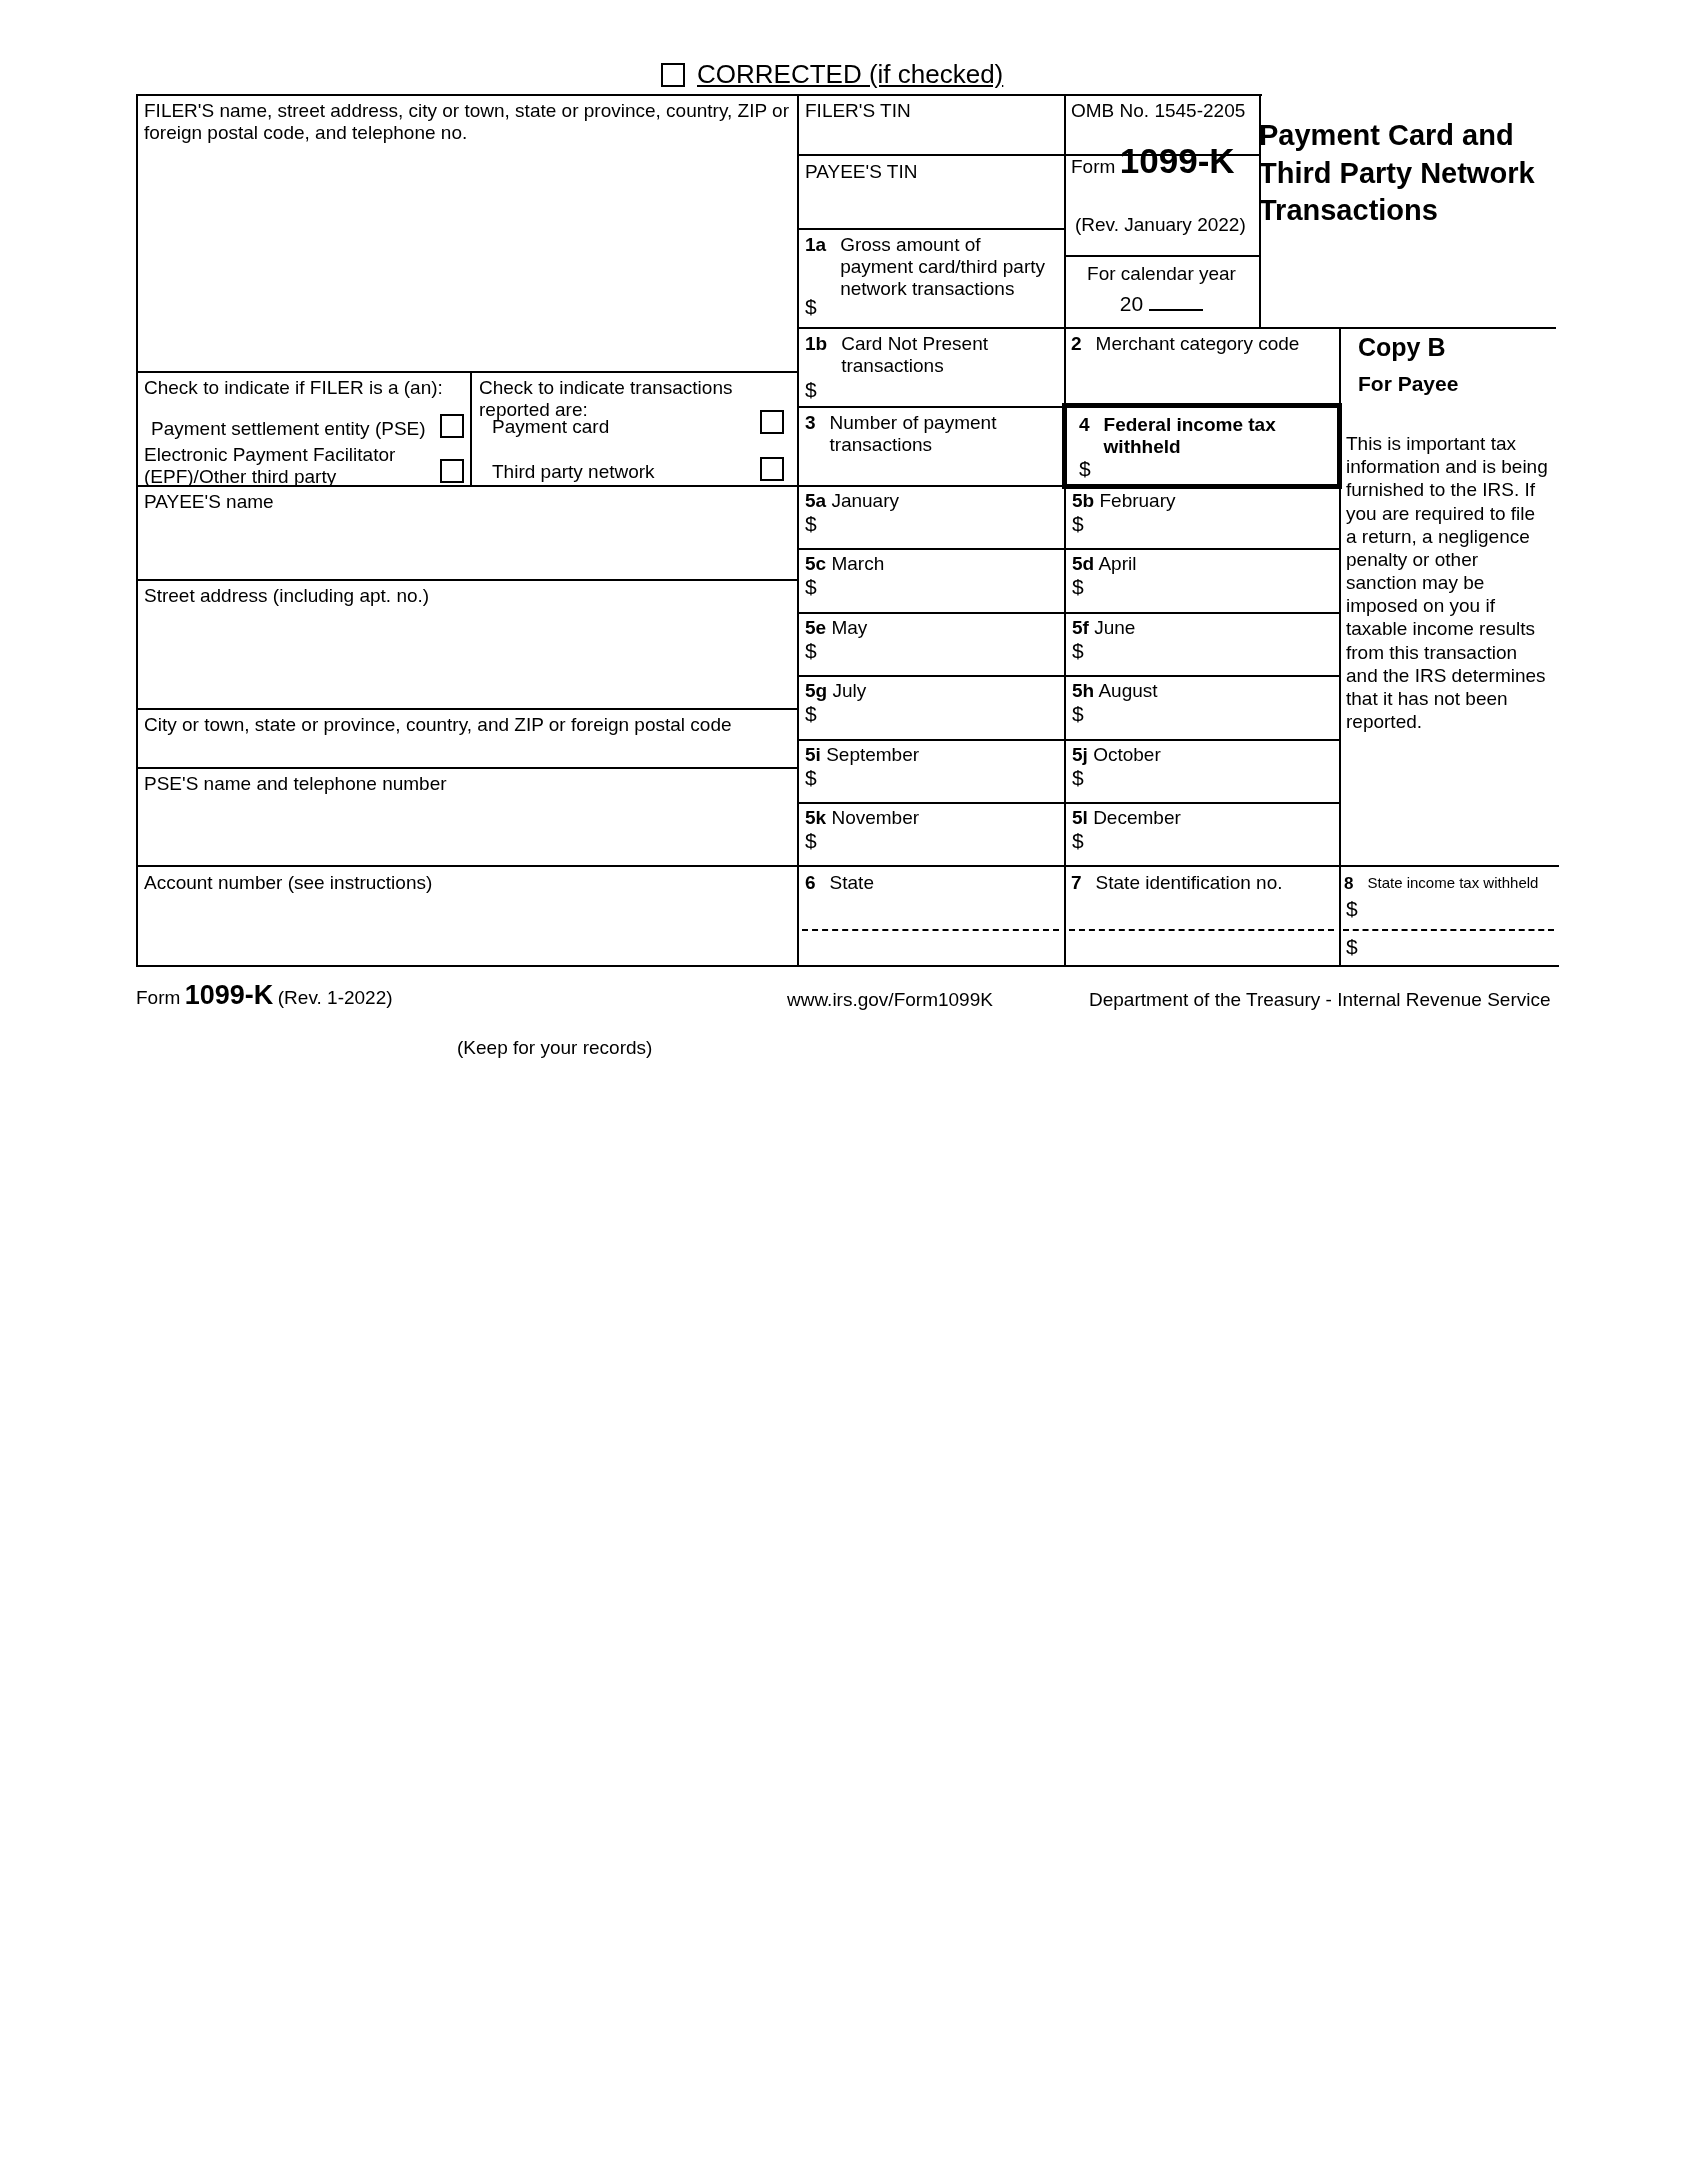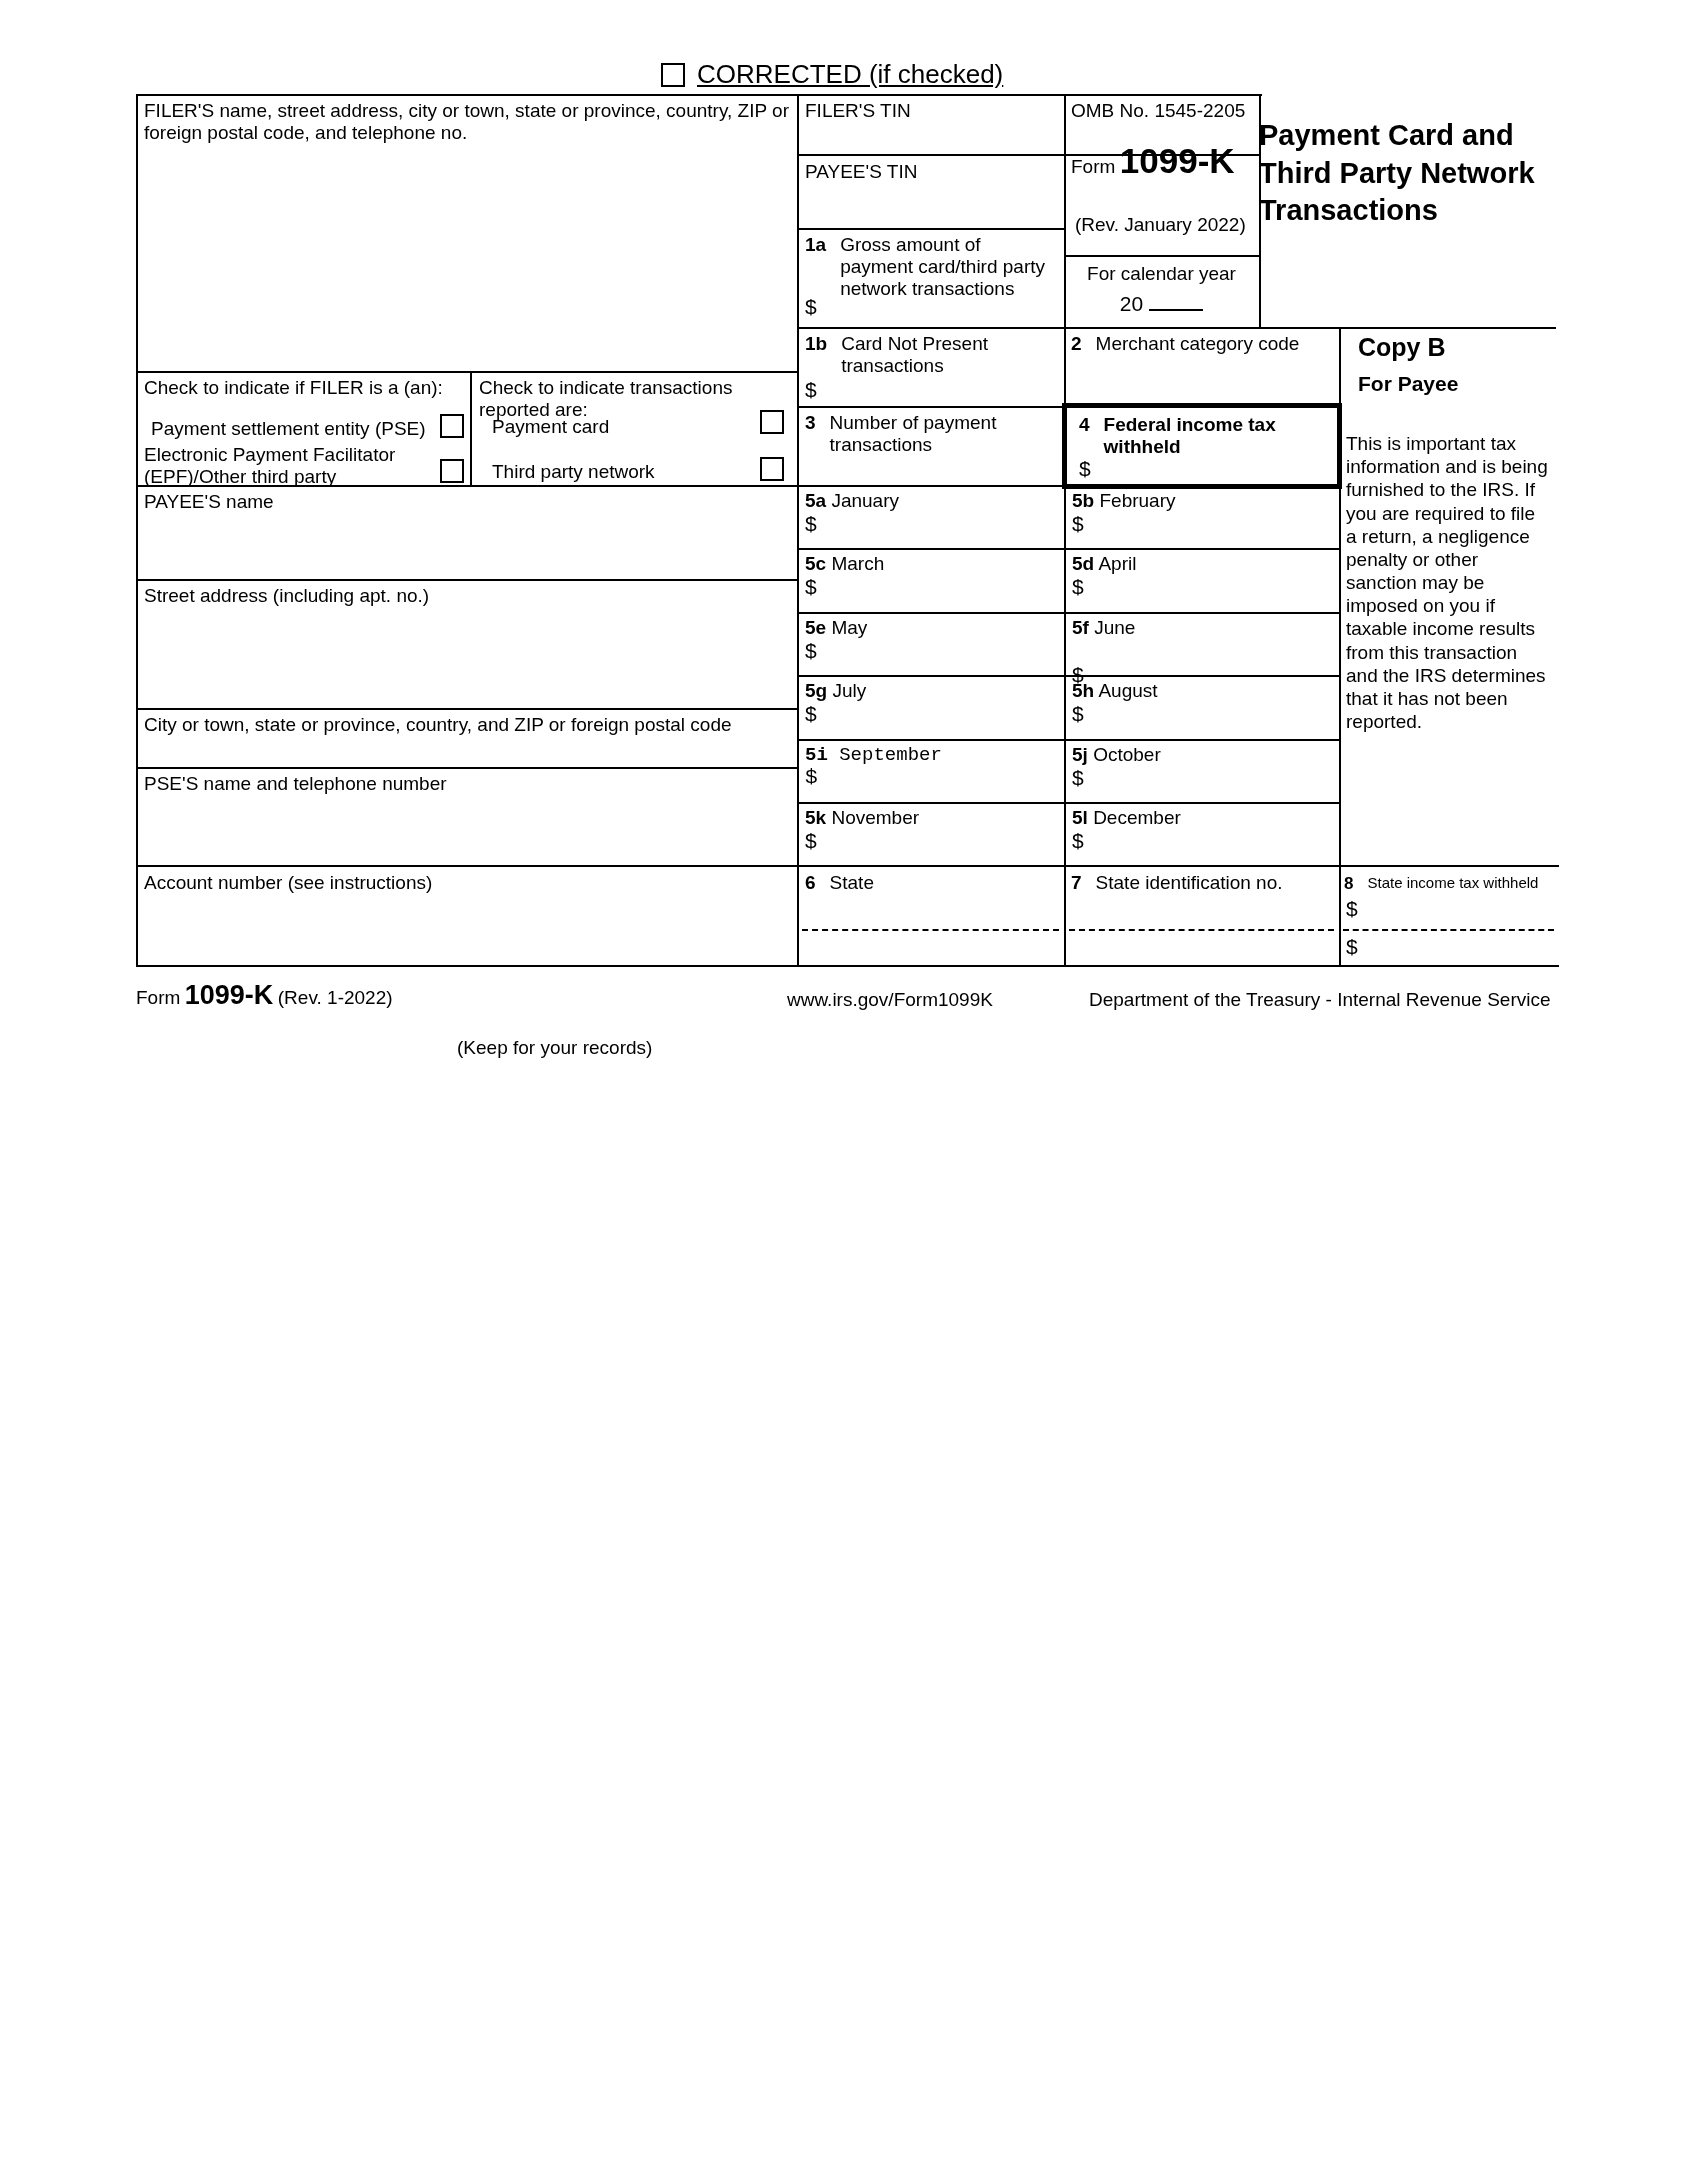--- a/index.html
+++ b/index.html
@@ -147,33 +147,33 @@
     <div class="md">$</div>
   </div>
   <div class="mcell" style="left:1064px;top:548px;width:272px;">
     <div class="mhead"><span class="b">5d</span> <span>April</span></div>
     <div class="md">$</div>
   </div>
   <div class="mcell" style="left:797px;top:612px;width:265px;">
     <div class="mhead"><span class="b">5e</span> <span>May</span></div>
     <div class="md">$</div>
   </div>
-  <div class="mcell" style="left:1064px;top:612px;width:272px;gap:24px;">
+  <div class="mcell" style="left:1064px;top:612px;width:272px;">
     <div class="mhead"><span class="b">5f</span> <span>June</span></div>
     <div class="md">$</div>
   </div>
   <div class="mcell" style="left:797px;top:675px;width:265px;">
     <div class="mhead"><span class="b">5g</span> <span>July</span></div>
     <div class="md">$</div>
   </div>
   <div class="mcell" style="left:1064px;top:675px;width:272px;">
     <div class="mhead"><span class="b">5h</span> <span>August</span></div>
     <div class="md">$</div>
   </div>
-  <div class="mcell" style="left:797px;top:739px;width:265px;font-family:Liberation Mono, monospace;">
+  <div class="mcell" style="left:797px;top:739px;width:265px;">
     <div class="mhead"><span class="b">5i</span> <span>September</span></div>
     <div class="md">$</div>
   </div>
   <div class="mcell" style="left:1064px;top:739px;width:272px;">
     <div class="mhead"><span class="b">5j</span> <span>October</span></div>
     <div class="md">$</div>
   </div>
   <div class="mcell" style="left:797px;top:802px;width:265px;">
     <div class="mhead"><span class="b">5k</span> <span>November</span></div>
     <div class="md">$</div>

